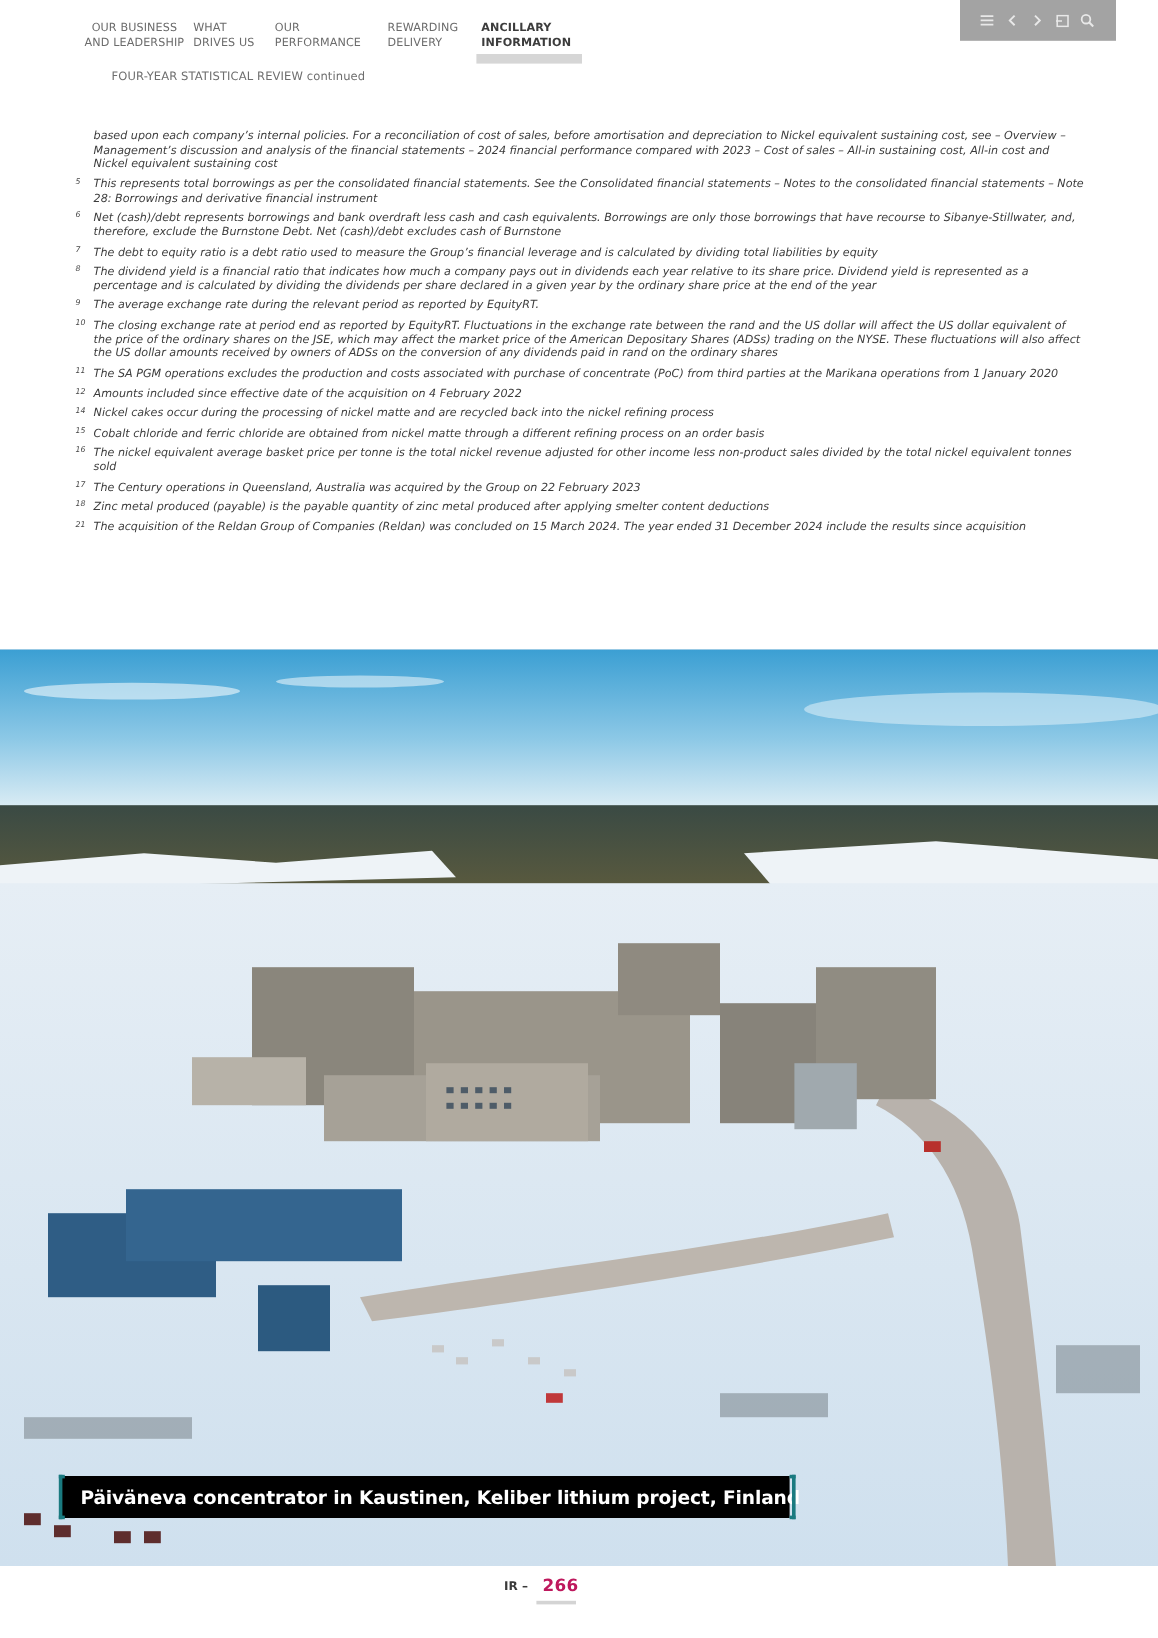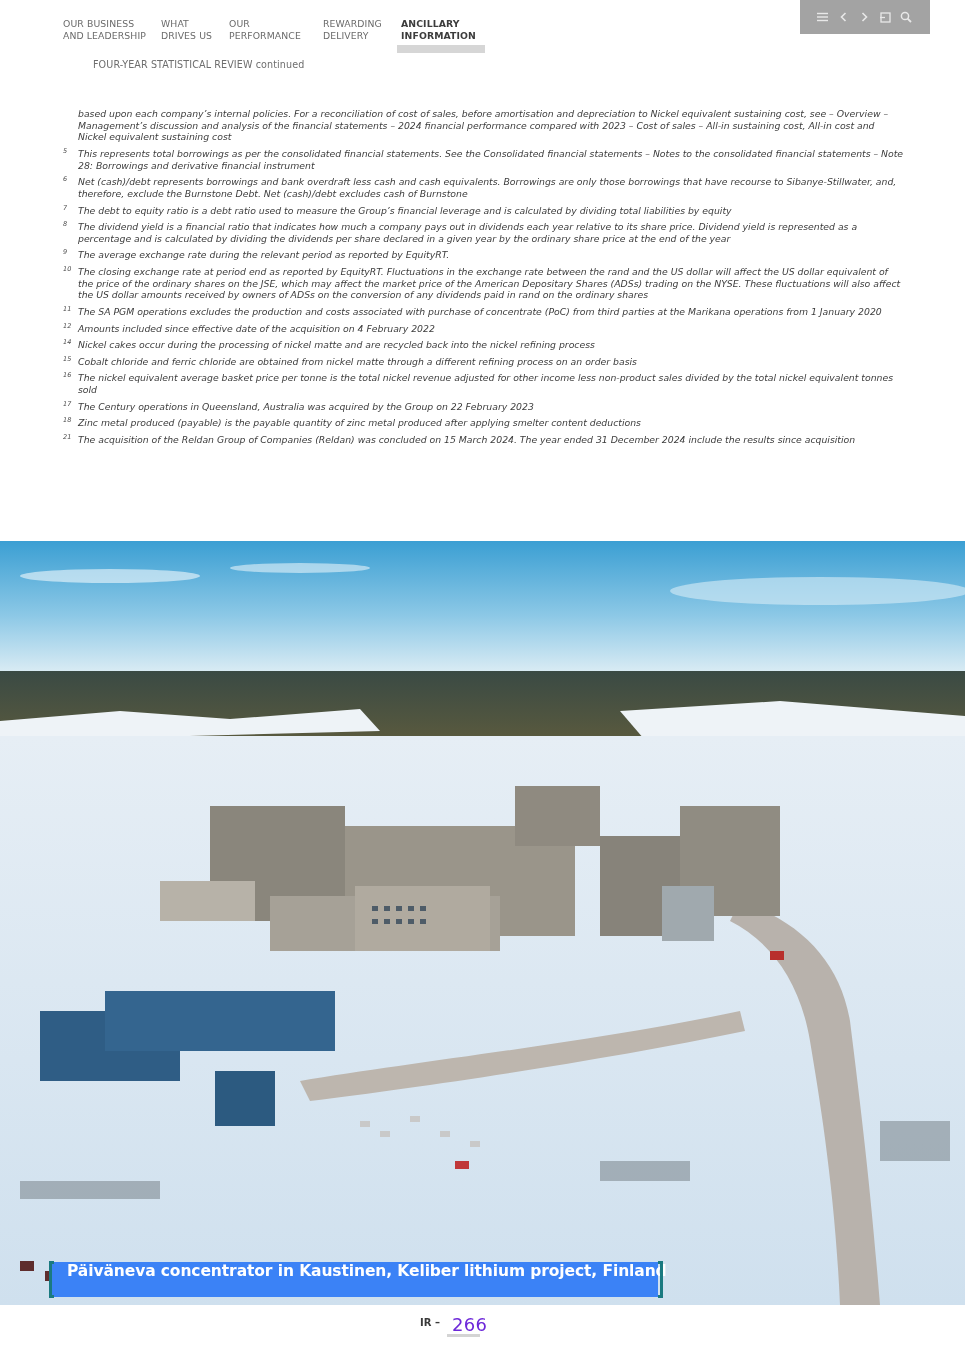--- a/index.html
+++ b/index.html
@@ -3,21 +3,21 @@
   <meta charset="utf-8">
   <style>
     * { margin: 0; padding: 0; box-sizing: border-box; }
     html, body { width: 965px; height: 1365px; background: #ffffff; overflow: hidden; }
     body { position: relative; font-family: "DejaVu Sans", "Liberation Sans", sans-serif; color: #3a3a3a; }
 
     
     .topnav { position: absolute; top: 18px; left: 63px; display: flex; }
     .nav-item { font-size: 9.3px; line-height: 11.5px; color: #6b6b6b; letter-spacing: 0.1px; text-transform: uppercase; cursor: pointer; position: relative; }
     .nav-item span { display: block; white-space: nowrap; }
-    .nav-item.n1 { width: 98px; }
+    .nav-item.n1 { width: 98px; text-align: center; }
     .nav-item.n2 { width: 68px; }
     .nav-item.n3 { width: 94px; }
     .nav-item.n4 { width: 78px; }
     .nav-item.active { color: #3c3c3c; font-weight: bold; width: 88px; }
     .nav-underline { position: absolute; left: -4px; top: 27px; width: 88px; height: 8px; background: #d6d6d6; }
 
     .section-title { position: absolute; top: 59px; left: 63px; font-size: 9.6px; color: #6e6e6e; letter-spacing: 0.1px; white-space: nowrap; margin-left: 30px; }
 
     
     .toolbar { position: absolute; top: 0; left: 800px; width: 130px; height: 34px; background: #a3a3a3; display: flex; align-items: center; justify-content: flex-end; padding-right: 18px; gap: 9px; }
@@ -27,29 +27,29 @@
     
     .notes { position: absolute; top: 108px; left: 63px; width: 842px; }
     .note { position: relative; padding-left: 15px; font-size: 9.3px; line-height: 11.7px; font-style: italic; color: #3c3c3c; margin-bottom: 4.9px; }
     .note .num { position: absolute; left: 0; top: -2px; font-size: 6.5px; font-style: italic; color: #4a4a4a; }
     .note .txt { display: block; }
 
     
     .photo { position: absolute; top: 541px; left: 0; width: 965px; height: 764px; overflow: hidden; background: #dfe8ef; }
     .photo svg { display: block; }
 
-    .caption { position: absolute; top: 1230px; left: 51px; width: 607px; height: 35px; background: #3b82f6; display: flex; align-items: flex-start; padding-left: 16px; margin-top: 32px; }
+    .caption { position: absolute; top: 1230px; left: 51px; width: 607px; height: 35px; background: #000000; display: flex; align-items: center; padding-left: 16px; }
     .caption-text { font-size: 15.5px; font-weight: bold; color: #ffffff; white-space: nowrap; letter-spacing: -0.1px; }
     .caption-bracket-l { position: absolute; left: -2px; top: -1px; width: 5px; height: 37px; border-left: 3px solid #1a7a80; border-top: 3px solid #1a7a80; border-bottom: 3px solid #1a7a80; }
     .caption-bracket-r { position: absolute; right: -5px; top: -1px; width: 5px; height: 37px; border-right: 3px solid #1a7a80; border-top: 3px solid #1a7a80; border-bottom: 3px solid #1a7a80; }
 
     
     .footer { position: absolute; top: 1314px; left: 0; width: 965px; height: 30px; }
     .footer-label { position: absolute; left: 420px; top: 3px; font-size: 10px; font-weight: bold; color: #3a3a3a; white-space: nowrap; }
-    .page-num { position: absolute; left: 452px; top: 0px; font-size: 18px; color: #6d28d9; letter-spacing: 0.3px; }
+    .page-num { position: absolute; left: 452px; top: 0px; font-size: 14px; color: #be185d; letter-spacing: 0.3px; font-weight: bold; }
     .page-underline { position: absolute; left: 447px; top: 20px; width: 33px; height: 3px; background: #d4d4d4; }
   </style>
 </head>
 <body>
 
 <nav class="topnav">
   <div class="nav-item n1">
     <span>OUR BUSINESS</span>
     <span>AND LEADERSHIP</span>
   </div>

